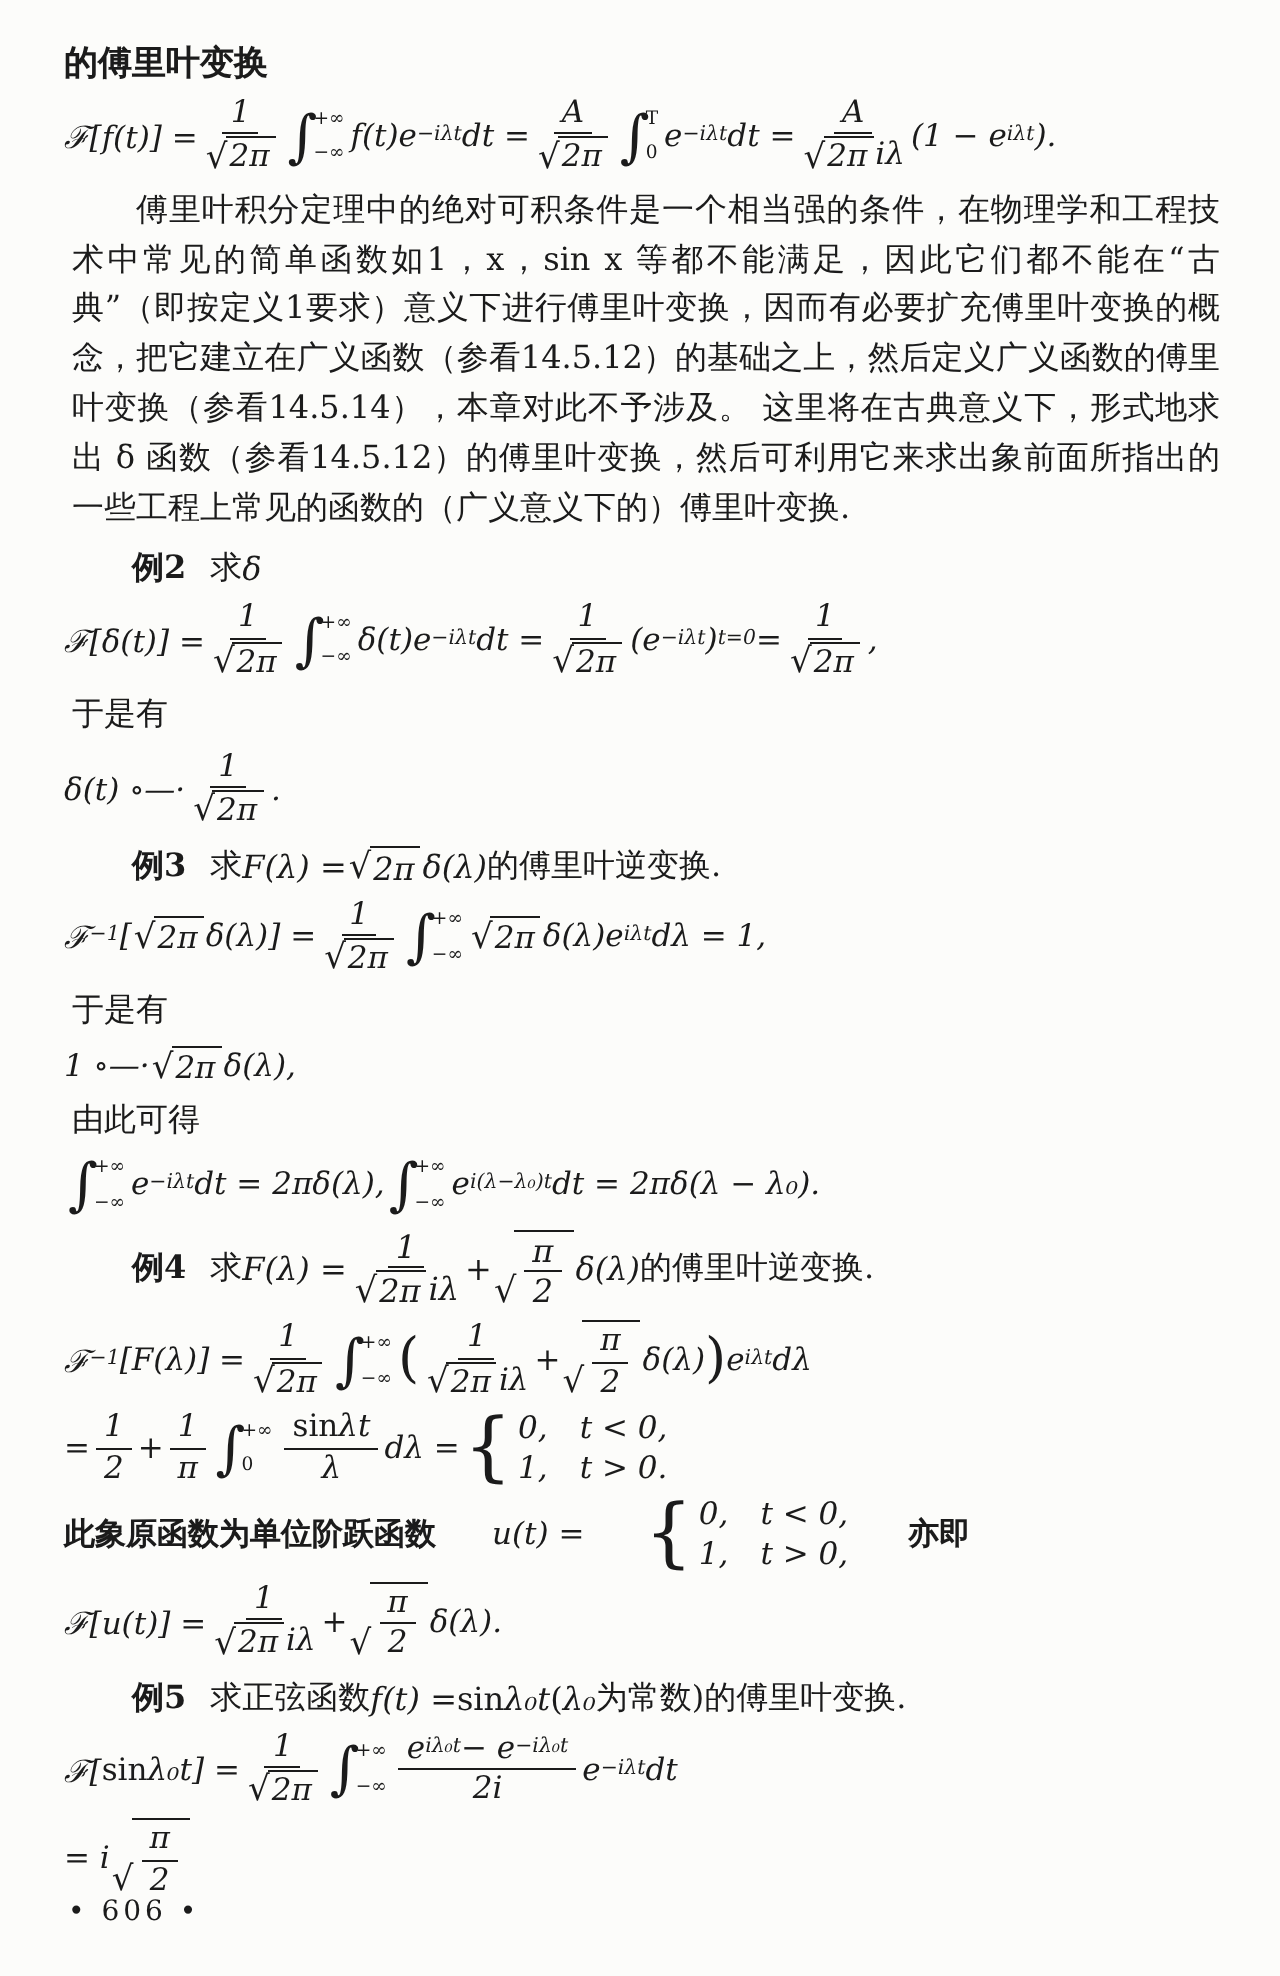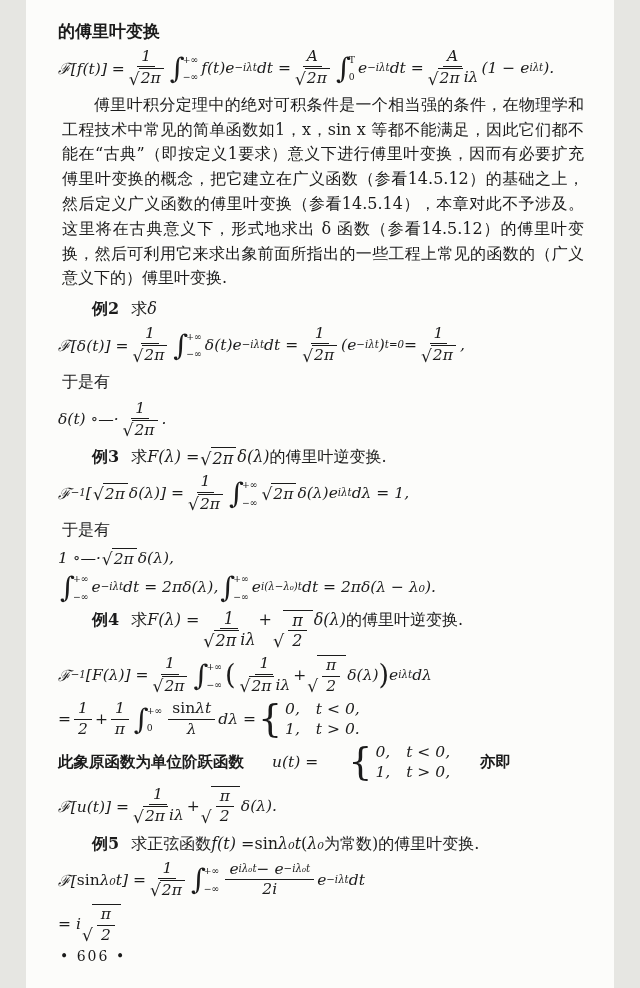--- a/index.html
+++ b/index.html
@@ -1,31 +1,31 @@
 <!DOCTYPE html>
 <html><head>
 <meta charset="utf-8">
 <style>
   * { box-sizing: border-box; }
   html, body { margin: 0; padding: 0; background: #e6e6e2; }
   .page {
-    width: 588px; height: 988px;
+    width: 640px; height: 988px;
     margin: 0 auto;
     background: #fcfcfa;
     color: #1b1b1b;
     position: relative;
     padding: 20px 26px 0 32px;
     font-family: "DejaVu Serif", "Liberation Serif", serif;
     overflow: hidden;
   }
   .heading { font-weight: bold; font-size: 17px; margin: 0 0 4px 0; }
   .para { font-size: 16px; line-height: 1.55; text-align: justify; margin: 3px 4px; }
   .para.ind { text-indent: 2em; }
   .example {
-    display: flex; flex-wrap: wrap; 
+    display: flex; flex-wrap: wrap; align-items: center;
     margin: 8px 0 3px 0; padding-left: 34px; font-size: 16px;
   }
   .exlabel { font-weight: bold; margin-right: 12px; font-style: normal; }
   .formula {
     display: flex; justify-content: flex-start; align-items: center;
     margin: 5px 0; font-size: 15.5px; font-style: italic; white-space: nowrap;
   }
   .formula.left { justify-content: flex-start; white-space: normal; flex-wrap: wrap; gap: 28px; }
   .mi { font-style: italic; }
   .rm { font-style: normal; }
@@ -272,20 +272,21 @@
       <div class="formula">
         <span class="mi">1 ∘—· </span>
         <span class="sqrt">
           <span class="rad">√</span>
           <span class="arg">
             <span class="mi">2π</span>
           </span>
         </span>
         <span class="mi"> δ(λ),</span>
       </div>
+      <p class="para">由此可得</p>
       <div class="formula">
         <span class="intw">
           <span class="int">∫</span>
           <span class="lims">
             <span class="hi">+∞</span>
             <span class="lo">−∞</span>
           </span>
         </span>
         <span class="mi">e</span>
         <sup>−iλt</sup>

